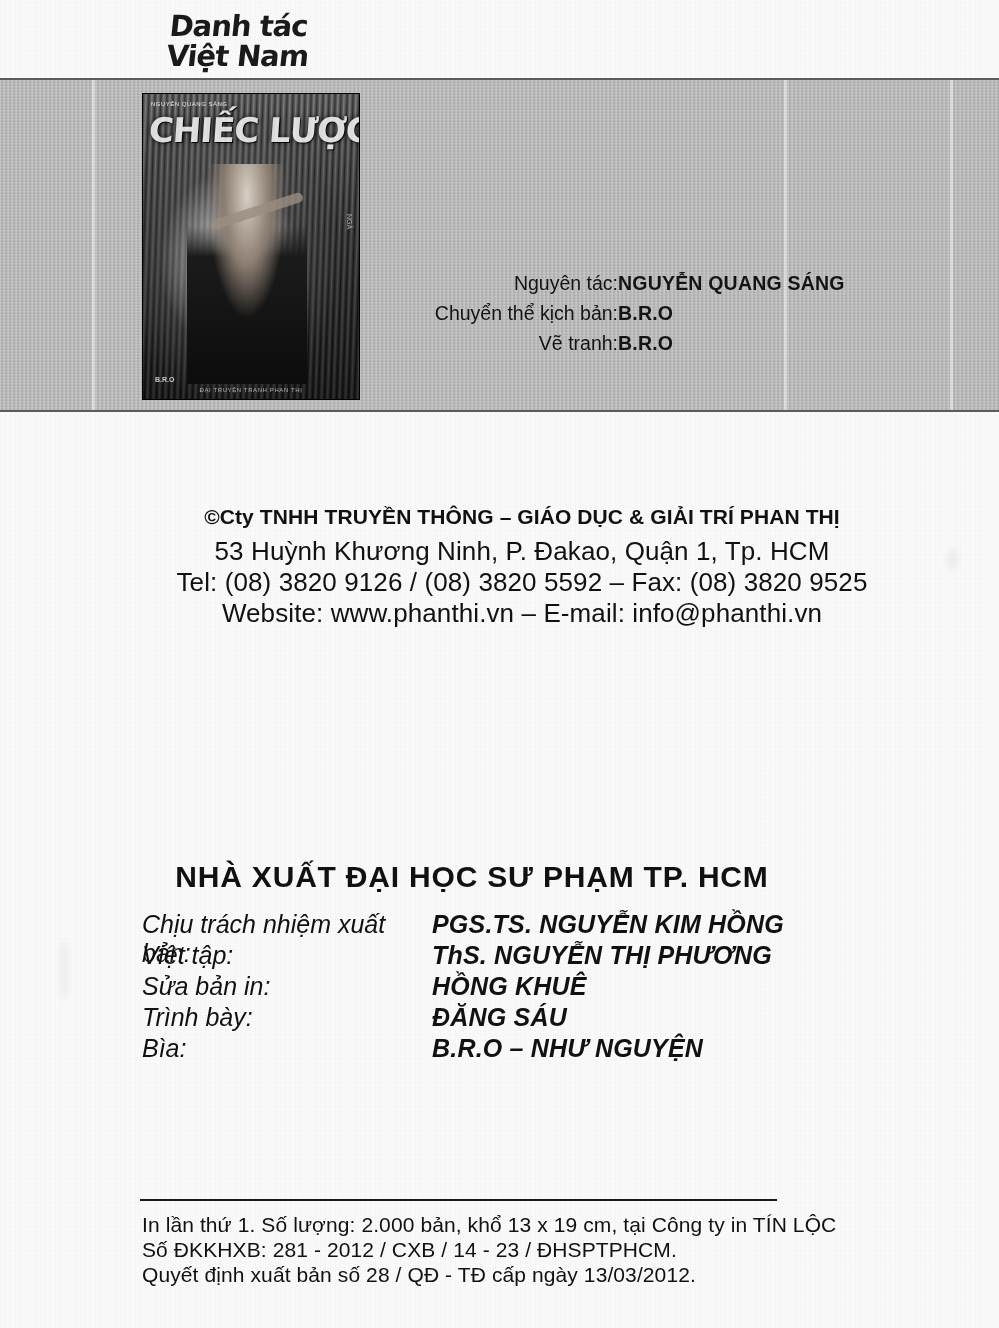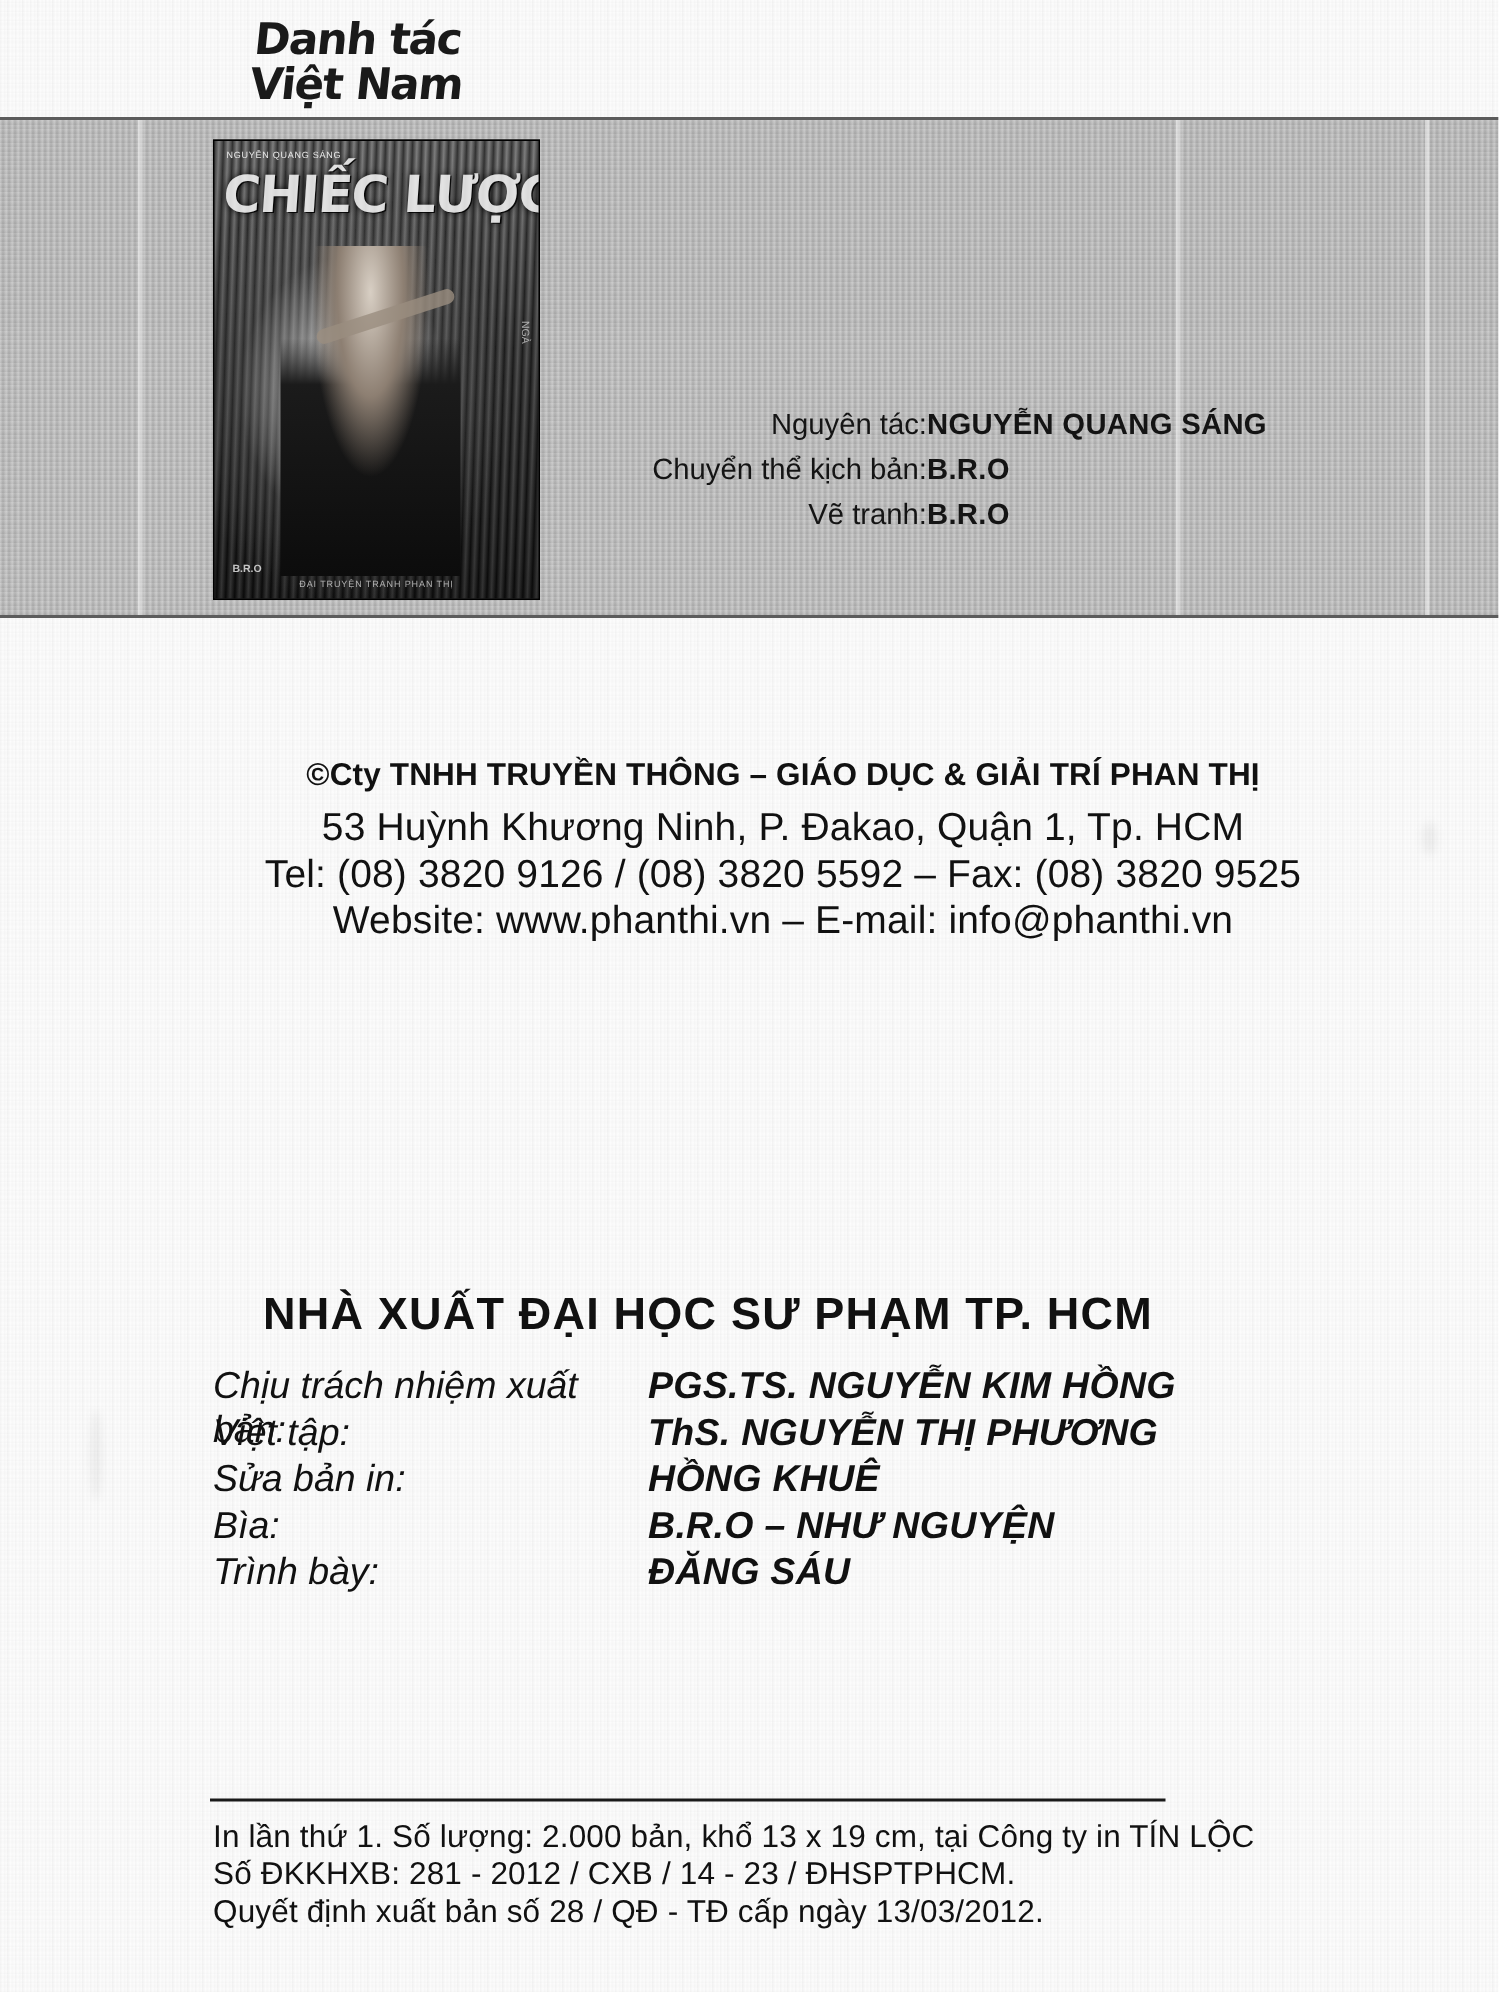--- a/index.html
+++ b/index.html
@@ -310,26 +310,26 @@
     </div>
     <div class="nxb-row">
       <span class="nxb-label">Việt tập:</span>
       <span class="nxb-value">ThS. NGUYỄN THỊ PHƯƠNG</span>
     </div>
     <div class="nxb-row">
       <span class="nxb-label">Sửa bản in:</span>
       <span class="nxb-value">HỒNG KHUÊ</span>
     </div>
     <div class="nxb-row">
+      <span class="nxb-label">Trình bày:</span>
+      <span class="nxb-value">ĐĂNG SÁU</span>
+    </div>
+    <div class="nxb-row">
       <span class="nxb-label">Bìa:</span>
       <span class="nxb-value">B.R.O – NHƯ NGUYỆN</span>
-    </div>
-    <div class="nxb-row">
-      <span class="nxb-label">Trình bày:</span>
-      <span class="nxb-value">ĐĂNG SÁU</span>
     </div>
   </div>
 
   <div class="rule"></div>
   <div class="footer">
     <div class="footer-line">In lần thứ 1. Số lượng: 2.000 bản, khổ 13 x 19 cm, tại Công ty in TÍN LỘC</div>
     <div class="footer-line">Số ĐKKHXB: 281 - 2012 / CXB / 14 - 23 / ĐHSPTPHCM.</div>
     <div class="footer-line">Quyết định xuất bản số 28 / QĐ - TĐ cấp ngày 13/03/2012.</div>
   </div>
 

